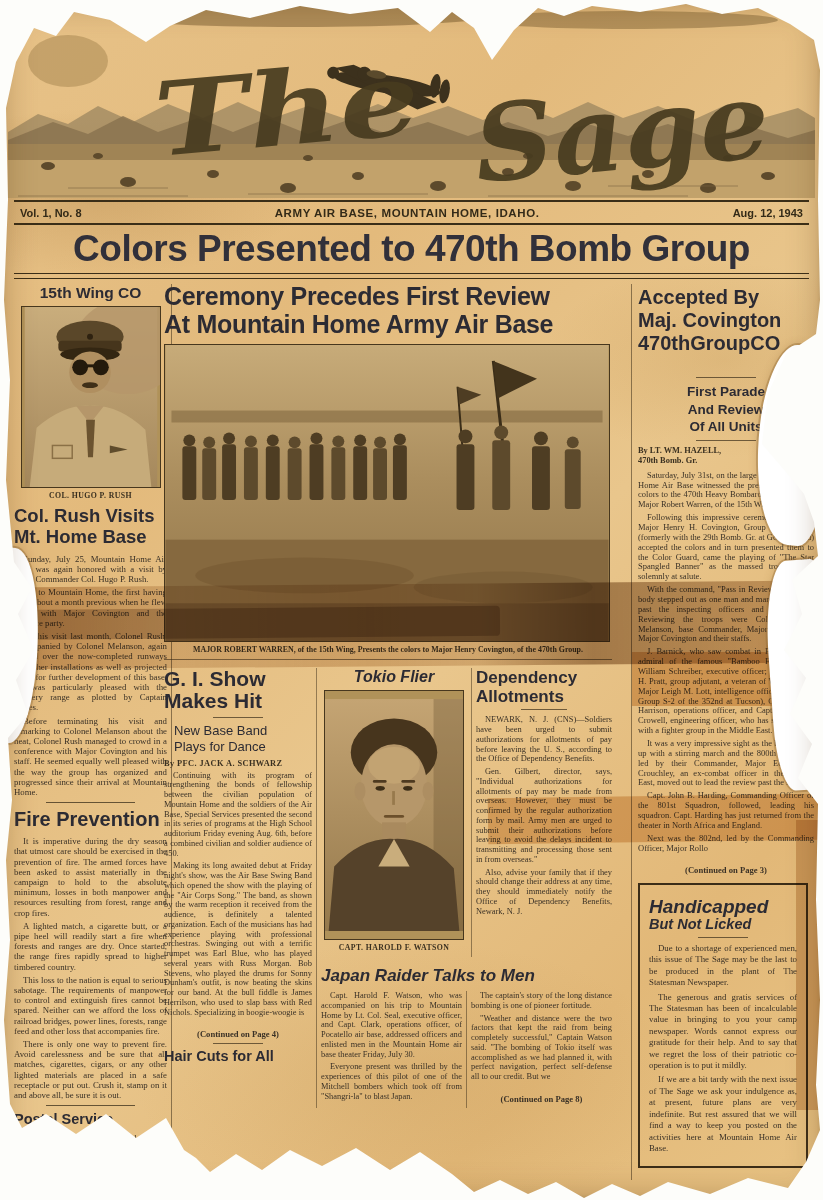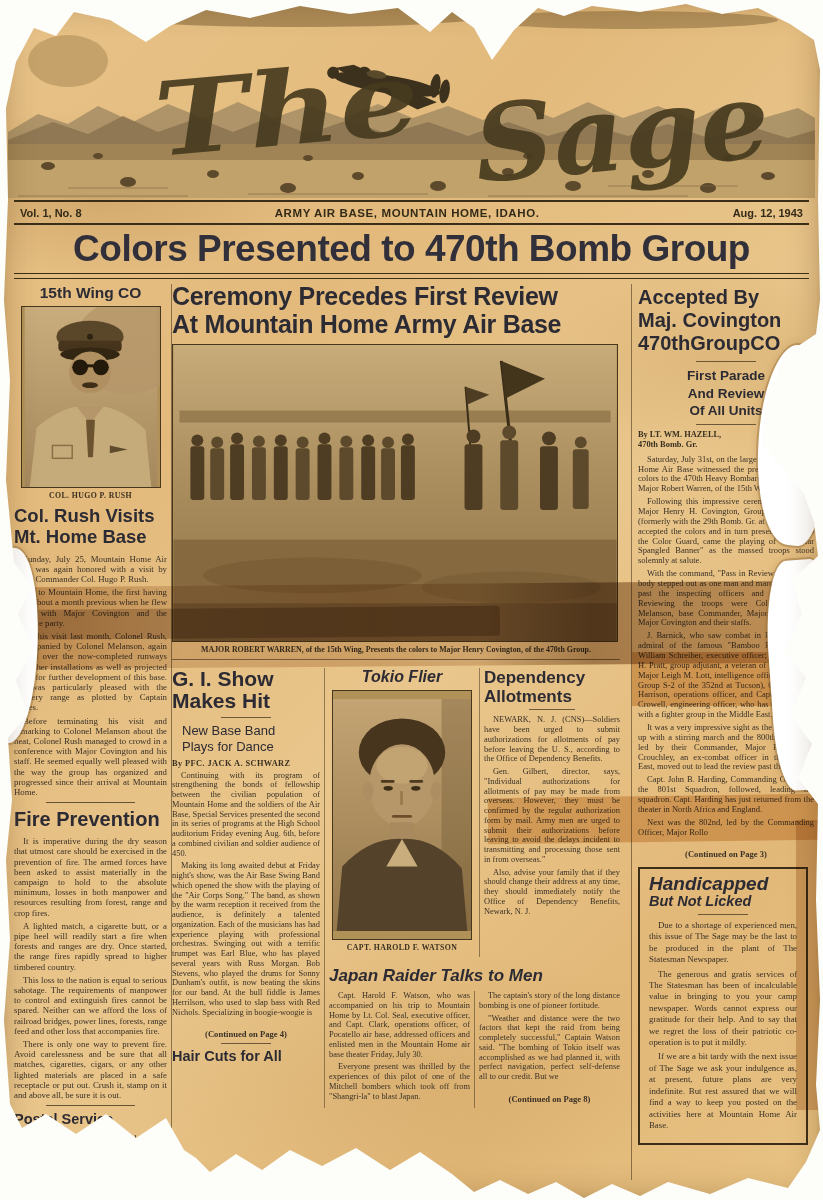--- a/index.html
+++ b/index.html
@@ -31,21 +31,21 @@
     font-family:"Liberation Sans", sans-serif; font-weight:bold; font-size:37px;
     letter-spacing:-.5px; color:#31303a; text-align:center; line-height:44px; white-space:nowrap; }
   .banner-rule { position:absolute; left:14px; top:273px; width:795px; height:6px;
     border-top:1.5px solid #3a2e18; border-bottom:1.5px solid #3a2e18; }
 
   .vrule { position:absolute; width:1px; background:rgba(62,47,26,.55); }
   .vr1 { left:171px; top:284px; height:868px; }
   .vr2 { left:631px; top:284px; height:896px; }
 
   .col-left  { position:absolute; left:14px;  top:284px; width:153px; }
-  .center    { position:absolute; left:172px; top:282px; width:448px; }
+  .center    { position:absolute; left:164px; top:282px; width:448px; }
   .col-right { position:absolute; left:638px; top:286px; width:176px; }
 
   h1,h2,h3,h4 { font-family:"Liberation Sans", sans-serif; color:#2c2b33; }
   .hd-line { display:block; }
 
   .sec-label { font-family:"Liberation Sans", sans-serif; font-weight:bold; font-size:15.5px;
     text-align:center; color:#2c2b33; margin-bottom:4px; }
   .sep { border-top:1px solid rgba(58,45,26,.75); width:58%; margin:5px auto 6px; }
   .sep-sm { border-top:1px solid rgba(58,45,26,.7); width:34%; margin:3px auto 5px; }
 
@@ -87,25 +87,25 @@
     font-size:16px; text-align:center; color:#2c2b33; margin-bottom:4px; }
   .tokio-photo { width:140px; height:250px; margin:0 auto; }
 
   .hl-dep { font-size:17px; line-height:1.12; margin-bottom:3px; }
 
   .hl-japan { font-family:"Liberation Sans", sans-serif; font-style:italic; font-weight:bold;
     font-size:17px; line-height:1.28; color:#2c2b33; margin:8px 0 4px; }
   .japan-cols { display:flex; }
   .jc { flex:1; }
 
-  .hl-acc { font-size:20px; line-height:1.15; margin-bottom:6px; }
+  .hl-acc { font-size:20px; line-height:1.15; margin-bottom:22px; }
   .hl-parade { font-size:13.5px; line-height:1.3; text-align:center; margin:2px 0 4px; }
   .byline-rt { font-size:8.4px; font-weight:bold; color:#3a3020; line-height:1.25; margin:2px 0 4px; }
 
-  .handibox { margin-top:8px; border:2px solid #3b2d18; padding:5px 9px 9px; width:170px; }
+  .handibox { margin-top:8px; border:2px solid #3b2d18; padding:12px 9px 9px; width:170px; }
   .hl-handi1 { font-style:italic; font-size:19px; line-height:1; }
   .hl-handi2 { font-style:italic; font-size:14.5px; line-height:1.2; margin-bottom:2px; }
   .handibox .body p { font-size:8.8px; line-height:1.3; }
 
   .stain { position:absolute; pointer-events:none; mix-blend-mode:multiply; }
   .stain-band { left:0; top:584px; width:823px; height:82px; transform:rotate(-.5deg);
     background:linear-gradient(90deg, rgba(150,92,26,.45) 0%, rgba(150,92,26,.22) 22%,
       rgba(160,100,30,.30) 45%, rgba(150,92,26,.25) 58%, rgba(104,62,16,.50) 72%, rgba(150,92,26,.34) 100%); }
   .stain-band2 { left:0; top:608px; width:500px; height:30px; transform:rotate(-.5deg);
     background:rgba(96,56,12,.30); border-radius:4px; }

